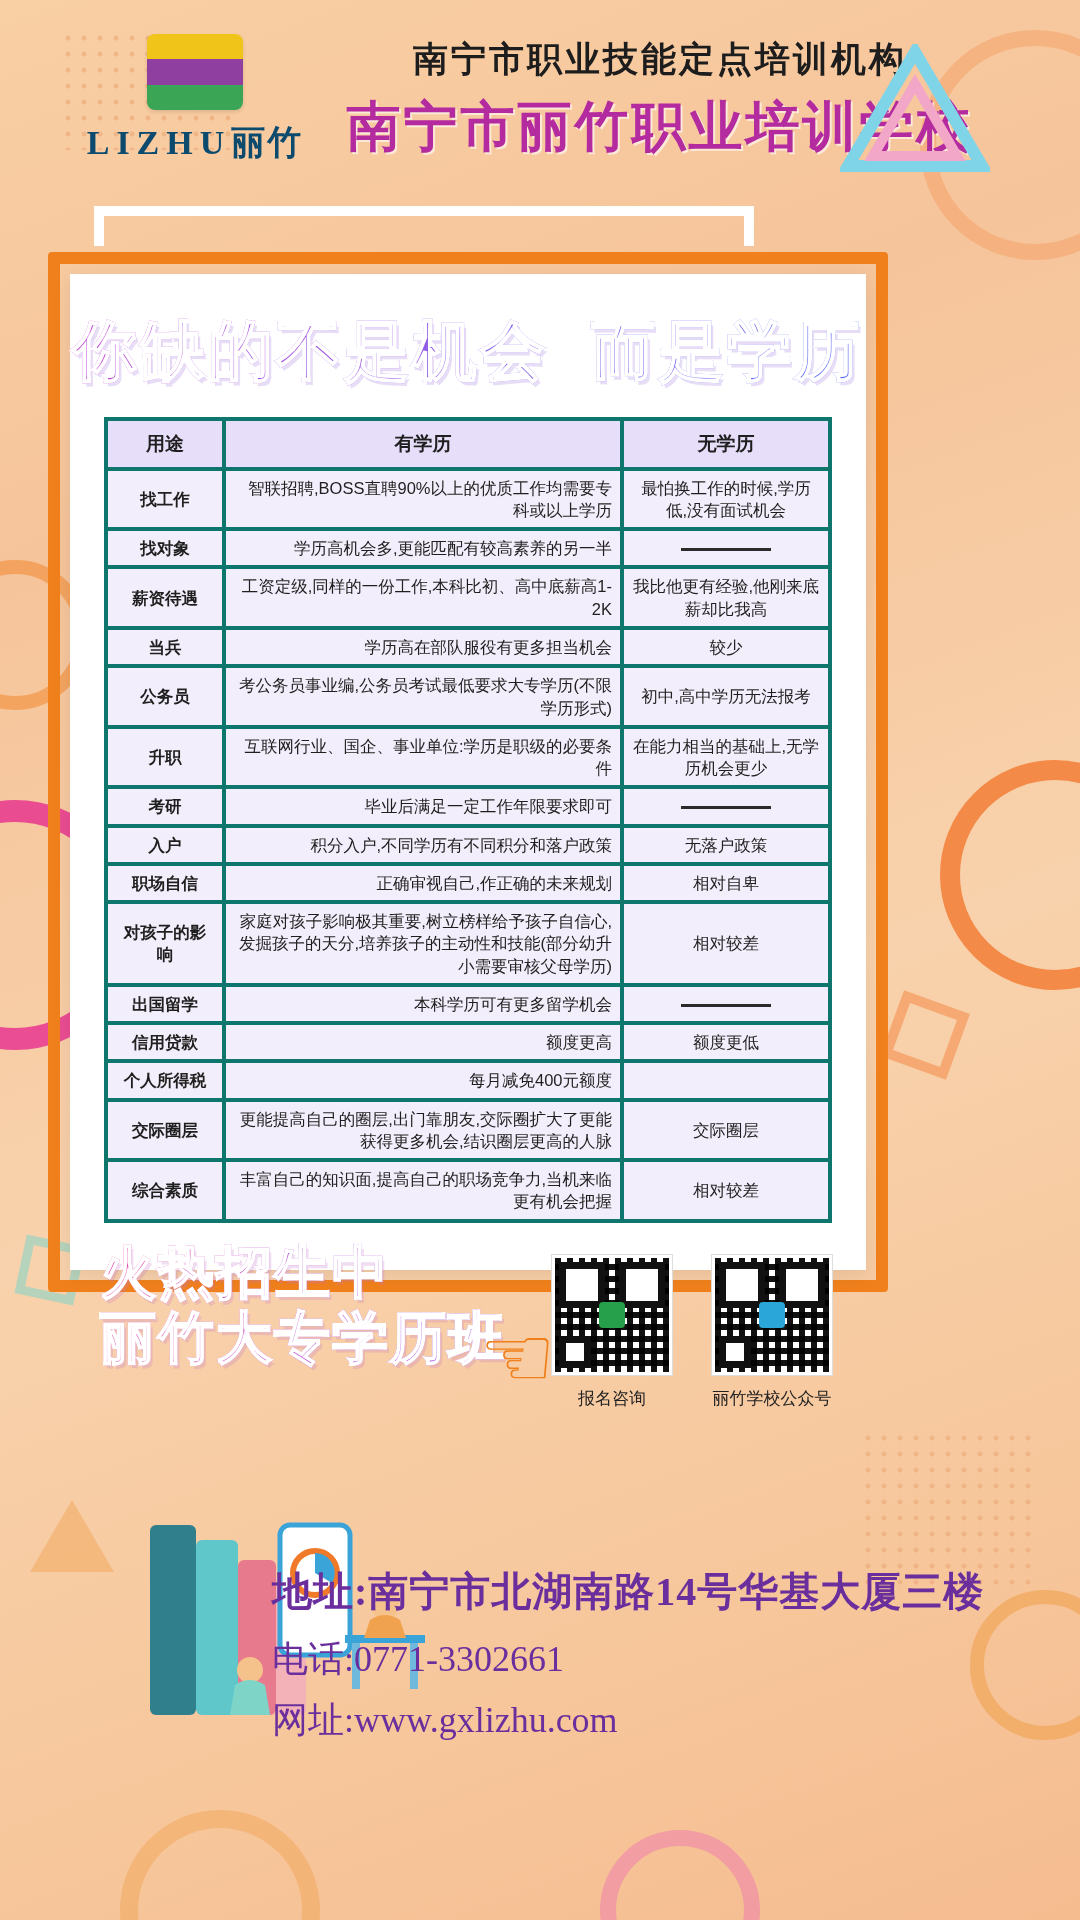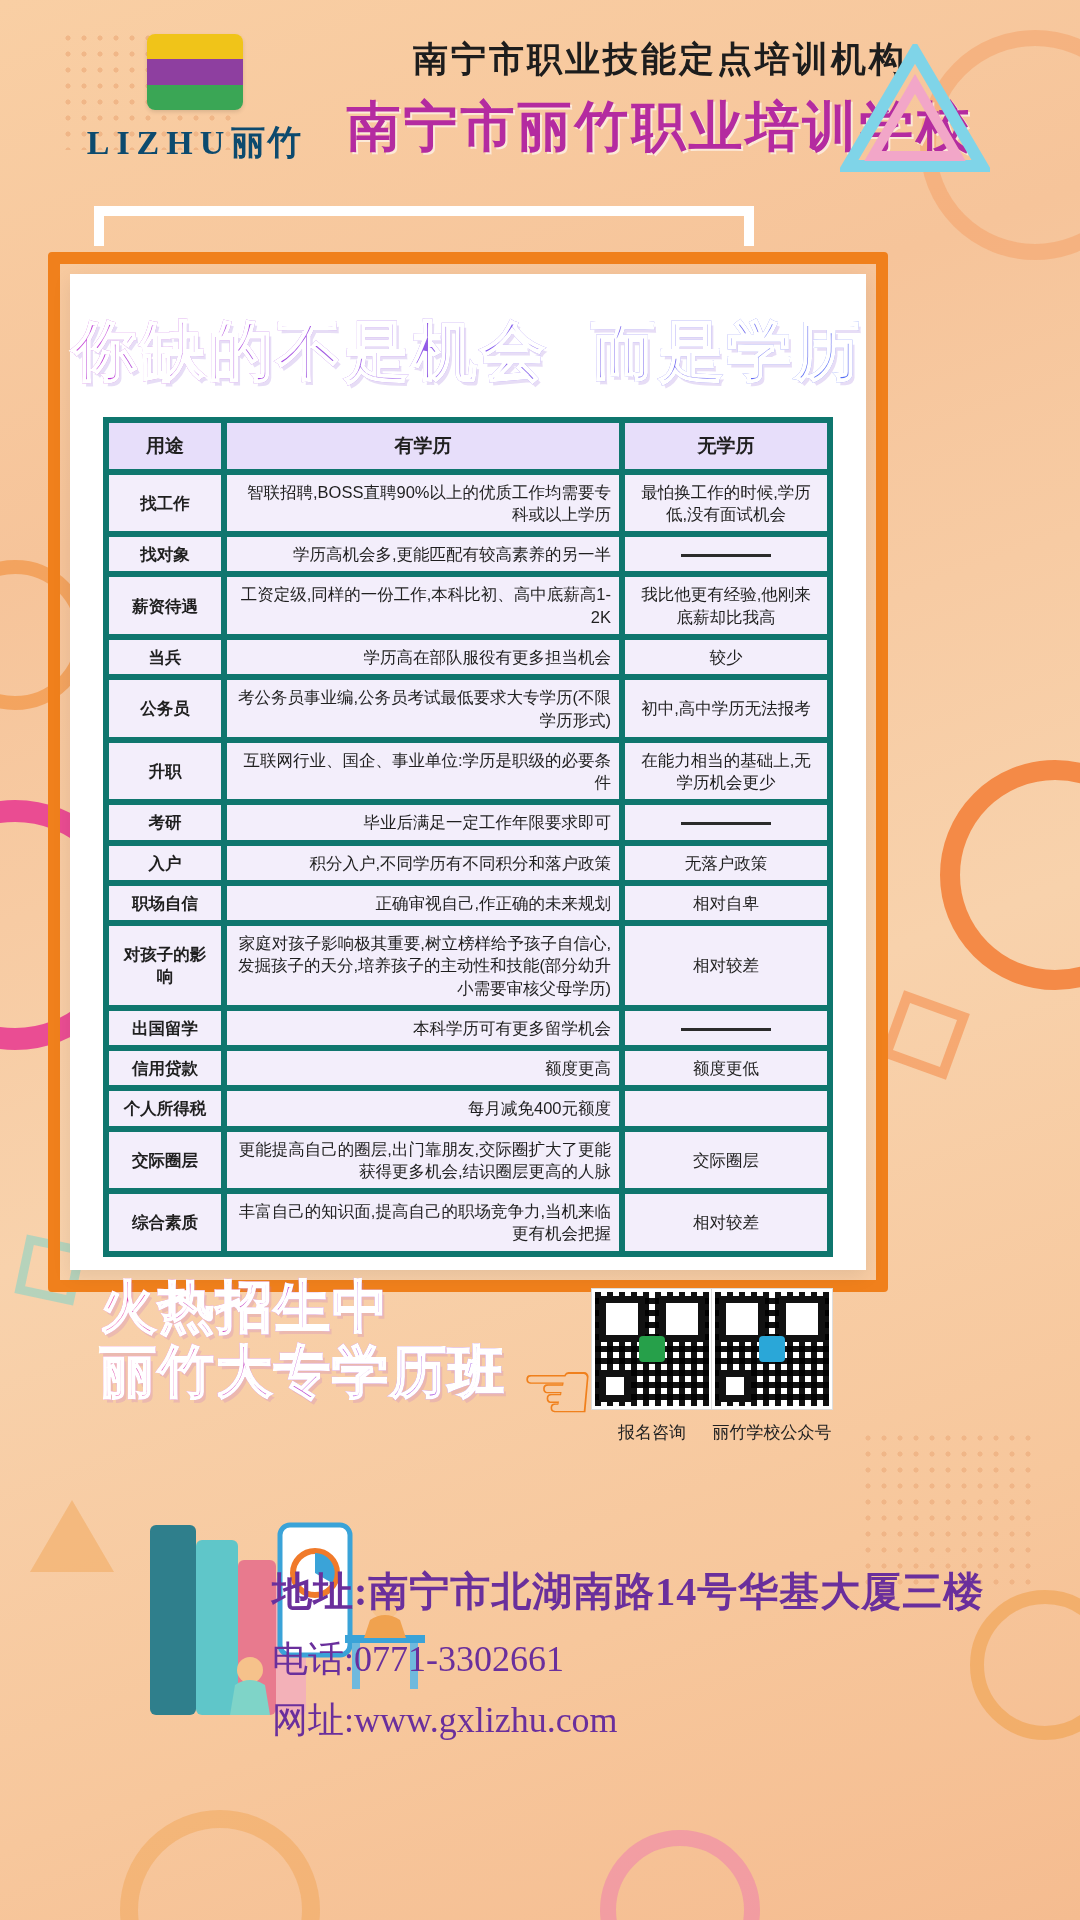--- a/index.html
+++ b/index.html
@@ -133,21 +133,21 @@
     text-shadow: 3px 4px 0 rgba(160,120,220,.25);
     font-family: Liberation Mono, monospace;
   }
 
   
   table.cmp {
     width: 724px; margin: 16px auto 0; border-collapse: collapse;
     table-layout: fixed; background: #f3eefb;
   }
   table.cmp th, table.cmp td {
-    border: 6px solid #0f766e; padding: 6px 8px;
+    border: 4px solid #0f766e; padding: 6px 8px;
     font-size: 16.5px; line-height: 1.35; color: #1f1f1f;
     vertical-align: middle;
   }
   table.cmp thead th {
     background: #e7defa; font-weight: bold; font-size: 19px; padding: 10px 6px;
     text-align: center;
   }
   .col-use { width: 118px; }
   .col-with { width: 398px; }
   .col-without { width: 208px; }
@@ -169,21 +169,21 @@
     background: linear-gradient(90deg, #e83fa0 0%, #b13fd8 50%, #8a4ae8 100%);
     -webkit-background-clip: text; background-clip: text; color: transparent;
     -webkit-text-stroke: 2px #ffffff;
     text-shadow: 3px 4px 0 rgba(200,120,200,.25);
     font-family: "DejaVu Sans", sans-serif;
   }
   .hand {
     position: absolute; right: -40px; top: 66px; font-size: 86px; color: #f0801c;
     transform: scaleX(-1);
   }
-  .promo-right { display: flex; margin-left: 36px; padding-top: 14px; }
+  .promo-right { display: flex; gap: 40px; margin-left: 36px; padding-top: 14px; }
   .qr-block { text-align: center; }
   .qr {
     width: 120px; height: 120px; background: #ffffff; position: relative;
     background-image:
       repeating-linear-gradient(90deg, #111 0 6px, transparent 6px 12px),
       repeating-linear-gradient(0deg, #111 0 6px, transparent 6px 12px);
     background-size: 12px 12px, 12px 12px;
     background-blend-mode: multiply;
     border: 3px solid #fff;
     box-shadow: 0 0 0 1px #ddd;

